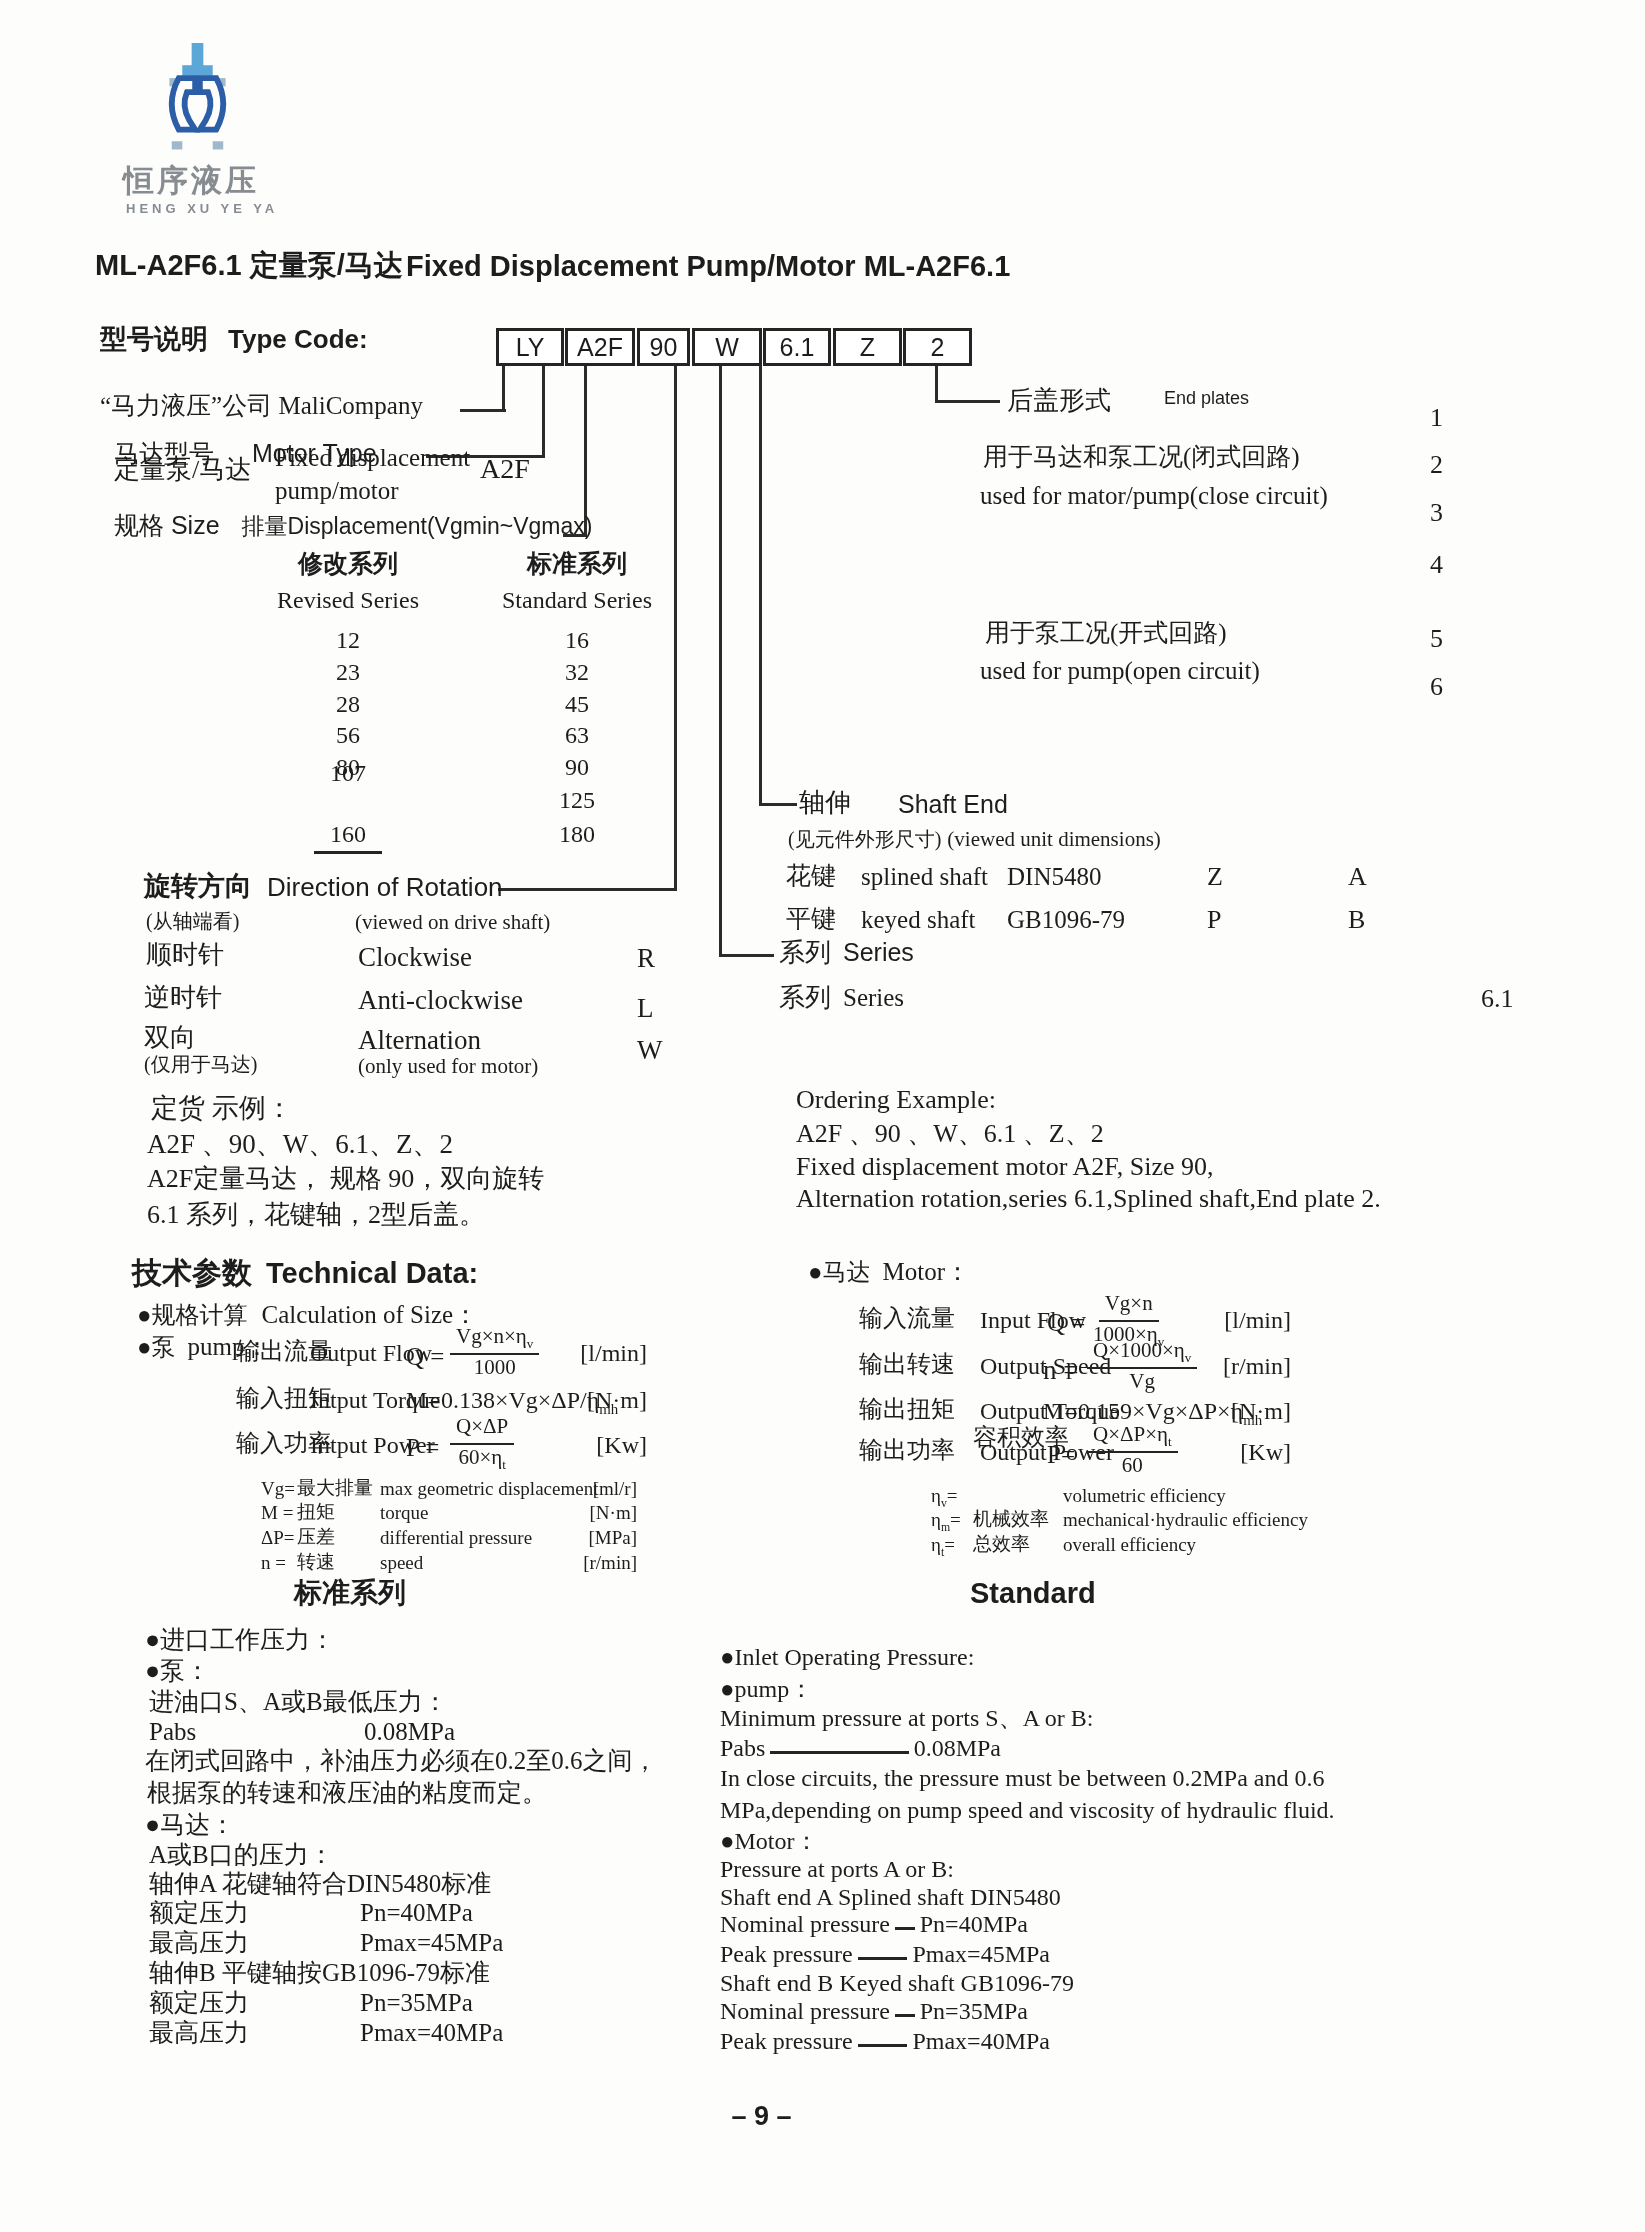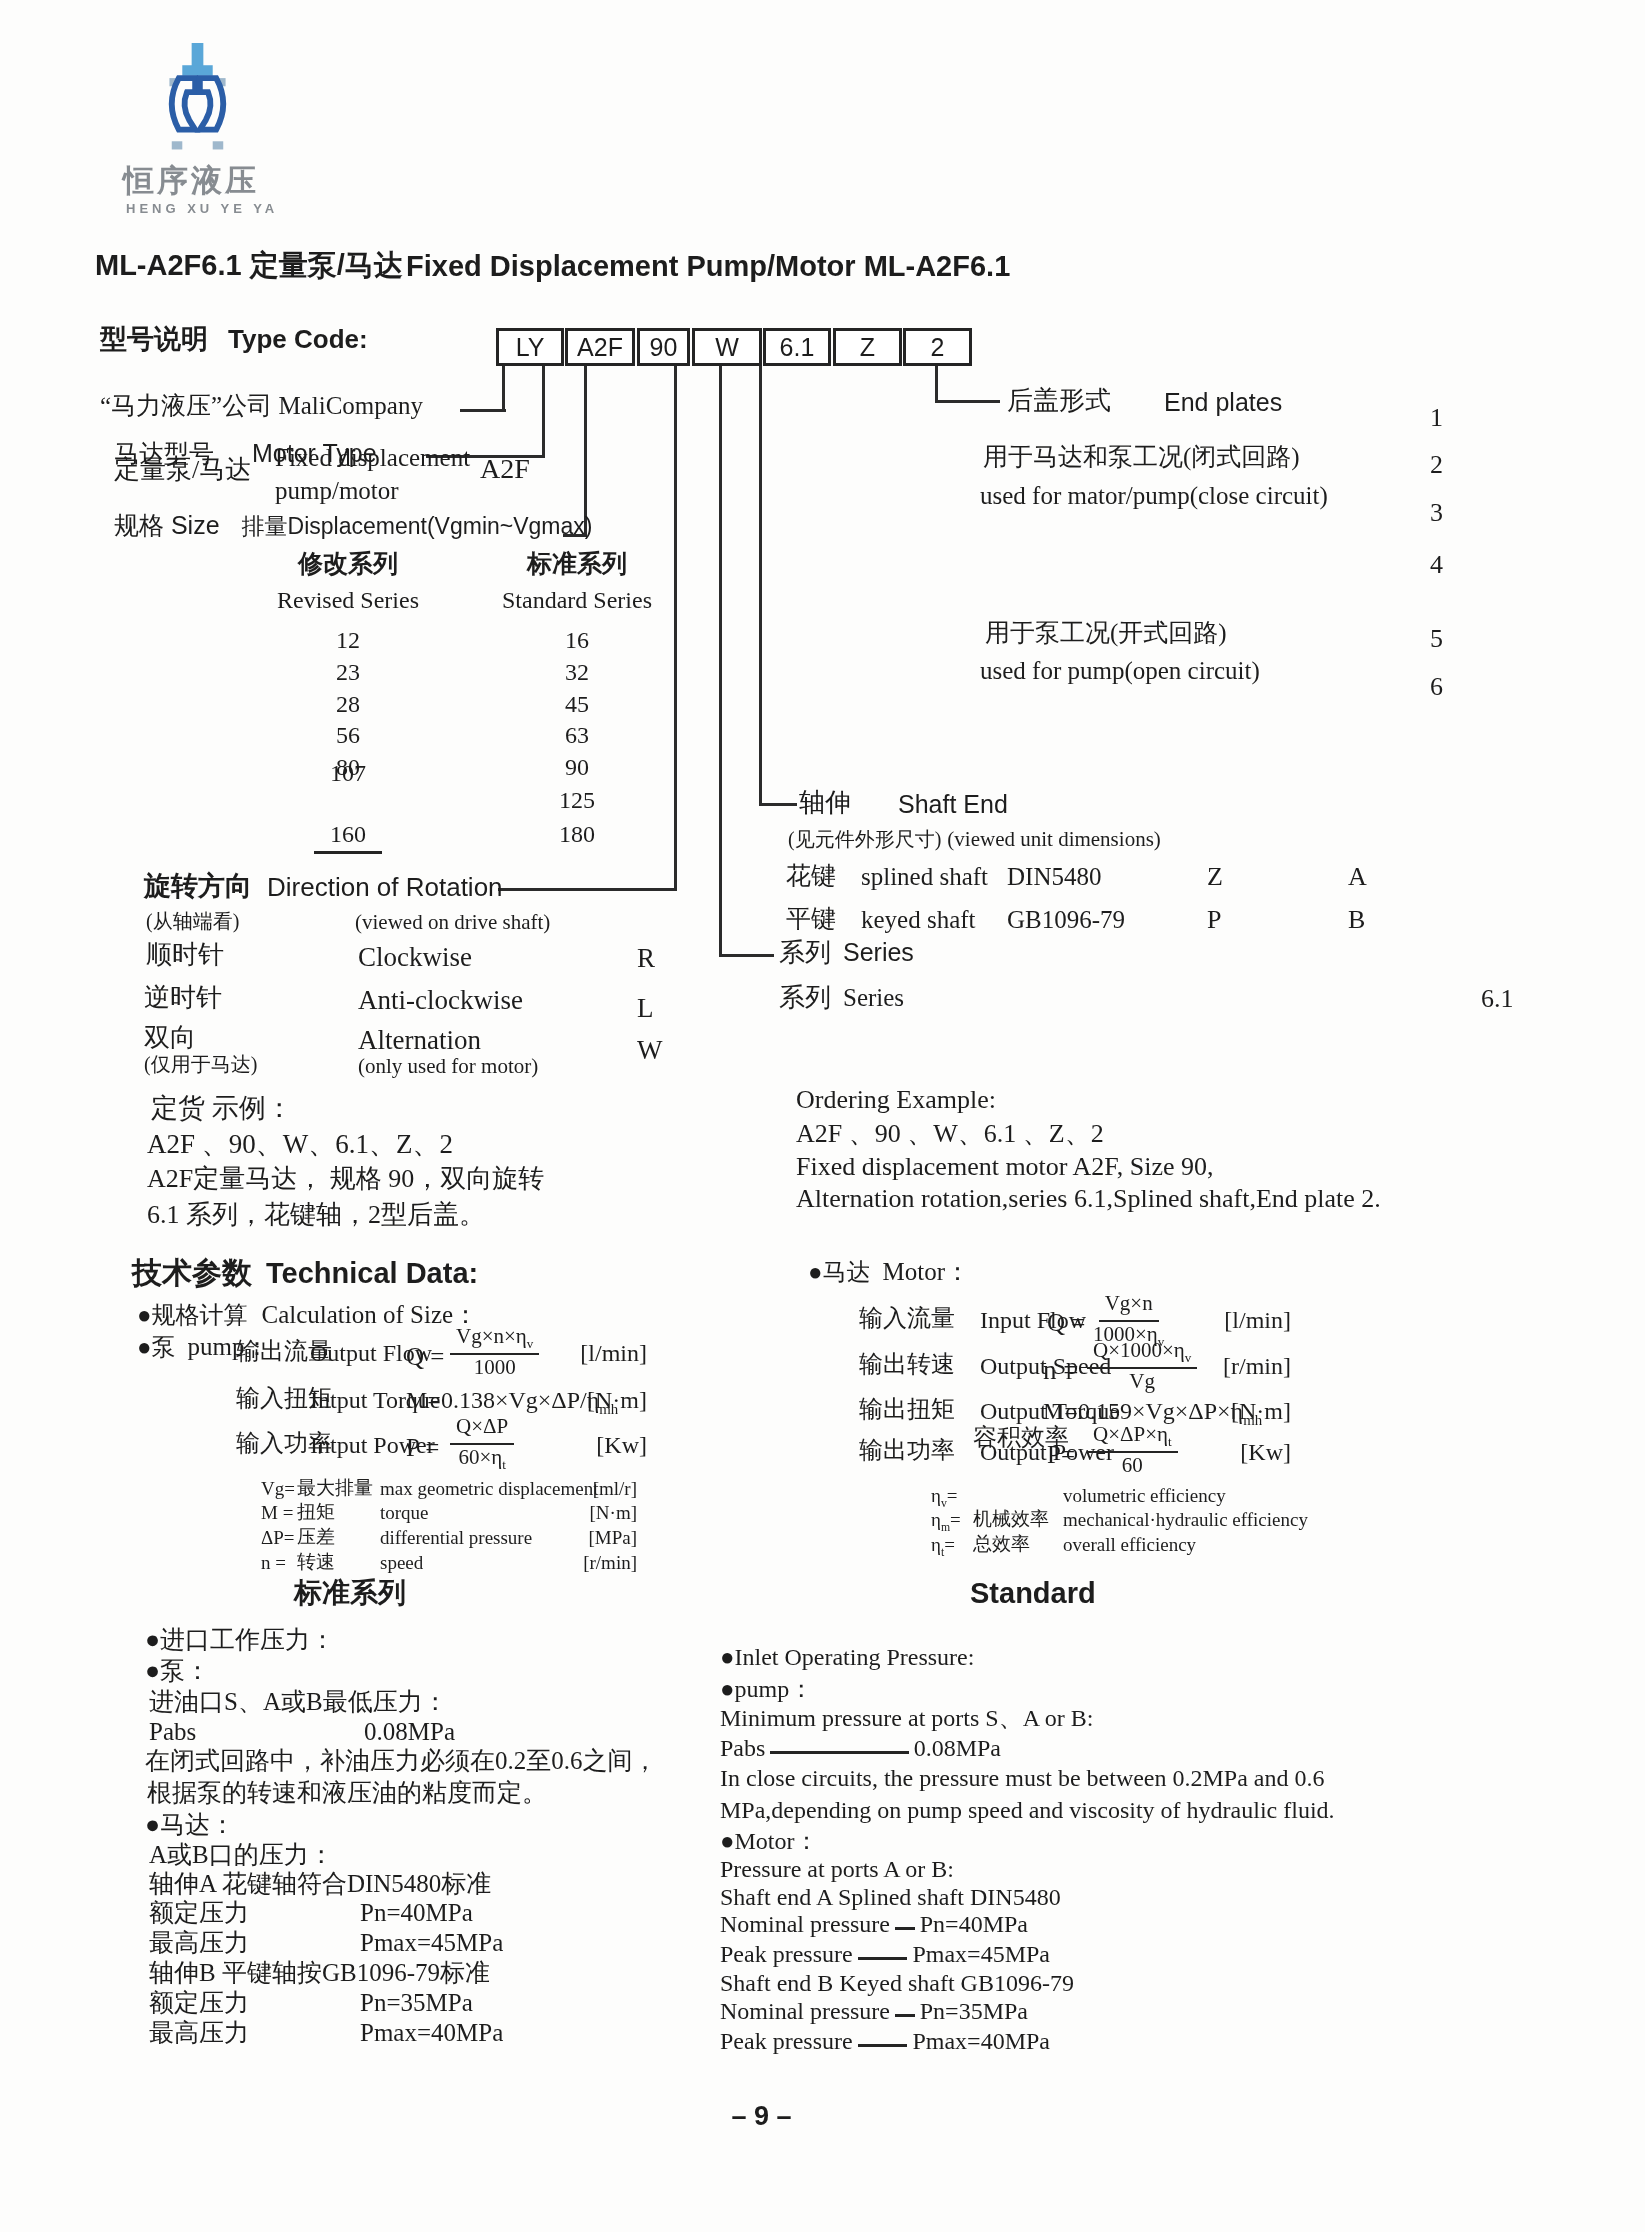--- a/index.html
+++ b/index.html
@@ -104,21 +104,21 @@
   <div class="a ctr serif u160" style="left:348px;top:821px;font-size:24px;">160</div>
   <div class="a ctr serif" style="left:577px;top:627px;font-size:24px;">16</div>
   <div class="a ctr serif" style="left:577px;top:659px;font-size:24px;">32</div>
   <div class="a ctr serif" style="left:577px;top:691px;font-size:24px;">45</div>
   <div class="a ctr serif" style="left:577px;top:722px;font-size:24px;">63</div>
   <div class="a ctr serif" style="left:577px;top:754px;font-size:24px;">90</div>
   <div class="a ctr serif" style="left:577px;top:787px;font-size:24px;">125</div>
   <div class="a ctr serif" style="left:577px;top:821px;font-size:24px;">180</div>
 
   <div class="a" style="left:1007px;top:386px;font-size:26px;">后盖形式</div>
-  <div class="a sans" style="left:1164px;top:388px;font-size:25px;">End plates</div>
+  <div class="a sans" style="left:1164px;top:388px;font-size:18px;">End plates</div>
   <div class="numcol" style="left:1393px;top:403px;">1</div>
   <div class="numcol" style="left:1393px;top:450px;">2</div>
   <div class="numcol" style="left:1393px;top:498px;">3</div>
   <div class="numcol" style="left:1393px;top:550px;">4</div>
   <div class="numcol" style="left:1393px;top:624px;">5</div>
   <div class="numcol" style="left:1393px;top:672px;">6</div>
   <div class="a" style="left:983px;top:443px;font-size:25px;">用于马达和泵工况(闭式回路)</div>
   <div class="a serif" style="left:980px;top:482px;font-size:25px;">used for mator/pump(close circuit)</div>
   <div class="a" style="left:985px;top:619px;font-size:25px;">用于泵工况(开式回路)</div>
   <div class="a serif" style="left:980px;top:657px;font-size:25px;">used for pump(open circuit)</div>

